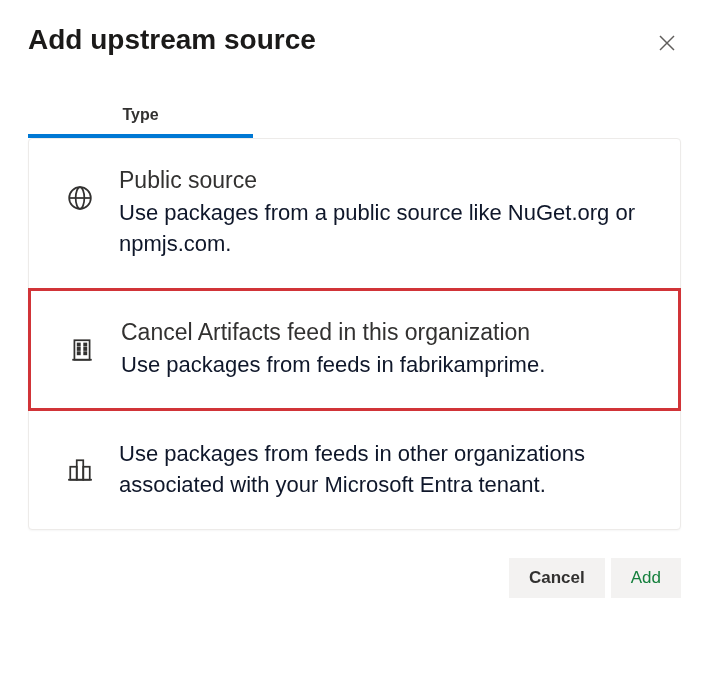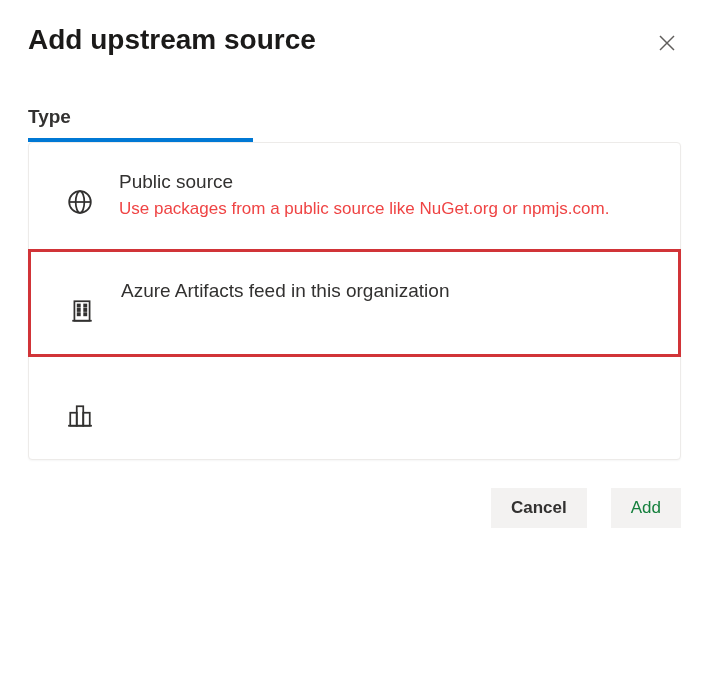--- a/index.html
+++ b/index.html
@@ -35,23 +35,23 @@
       margin-top: 6px;
     }
     .tabs {
       display: flex;
       margin-bottom: 0;
     }
     .tab {
       padding: 0 0 10px 0;
       margin-right: 0;
       width: 225px;
-      font-size: 19px;
-      cursor: pointer;
-      text-align: left;
+      font-size: 16px;
+      cursor: pointer;
+      text-align: center;
       border-bottom: 4px solid #e1dfdd;
     }
     .tab.active {
       color: #323130;
       font-weight: 600;
       border-bottom: 4px solid #0078d4;
     }
     .tab.inactive {
       color: #605e5c;
       font-weight: 400;
@@ -80,42 +80,42 @@
       justify-content: center;
     }
     .option-icon svg {
       width: 26px;
       height: 26px;
     }
     .option-text {
       flex: 1;
     }
     .option-title {
-      font-size: 19px;
+      font-size: 23px;
       color: #323130;
       font-weight: 400;
       margin-bottom: 4px;
     }
     .option-desc {
-      font-size: 17px;
-      color: #ef4444;
+      font-size: 22px;
+      color: #0f172a;
       line-height: 1.4;
     }
     .highlight-divider {
       border-top: 3px solid #d13438;
       border-bottom: 3px solid #d13438;
       border-left: 3px solid #d13438;
       border-right: 3px solid #d13438;
       margin-left: -1px;
       margin-right: -1px;
     }
     .footer {
       display: flex;
       justify-content: flex-end;
-      gap: 24px;
+      gap: 6px;
       margin-top: 28px;
     }
     .btn {
       padding: 10px 20px;
       font-size: 17px;
       border: none;
       cursor: pointer;
       font-family: inherit;
     }
     .btn-cancel {
@@ -172,34 +172,36 @@
         <line x1="3" y1="21" x2="21" y2="21"></line>
         <rect x="8" y="6" width="2" height="2" fill="#323130"></rect>
         <rect x="14" y="6" width="2" height="2" fill="#323130"></rect>
         <rect x="8" y="10" width="2" height="2" fill="#323130"></rect>
         <rect x="14" y="10" width="2" height="2" fill="#323130"></rect>
         <rect x="8" y="14" width="2" height="2" fill="#323130"></rect>
         <rect x="14" y="14" width="2" height="2" fill="#323130"></rect>
       </svg>
     </div>
     <div class="option-text">
-      <div class="option-title">Azure Artifacts feed in this organization</div>
+      <div class="option-title">Cancel Artifacts feed in this organization</div>
+      <div class="option-desc">Use packages from feeds in fabrikamprime.</div>
     </div>
   </div>
 
   <div class="option">
     <div class="option-icon">
       <svg viewBox="0 0 24 24" fill="none" stroke="#323130" stroke-width="1.6">
         <rect x="9" y="3" width="6" height="18"></rect>
         <rect x="3" y="9" width="6" height="12"></rect>
         <rect x="15" y="9" width="6" height="12"></rect>
         <line x1="1" y1="21" x2="23" y2="21"></line>
       </svg>
     </div>
     <div class="option-text">
+      <div class="option-desc">Use packages from feeds in other organizations associated with your Microsoft Entra tenant.</div>
     </div>
   </div>
 
 </div>
 
 <div class="footer">
   <button class="btn btn-cancel">Cancel</button>
   <button class="btn btn-add">Add</button>
 </div>
 

